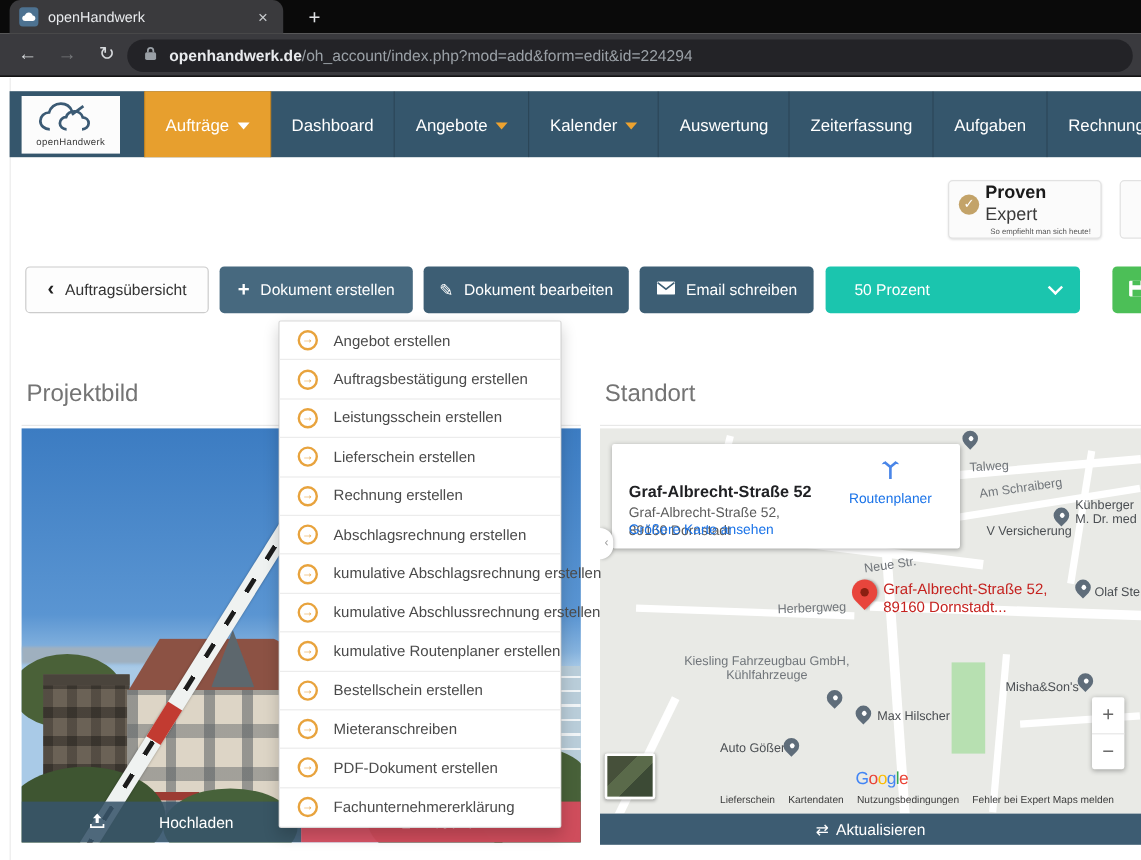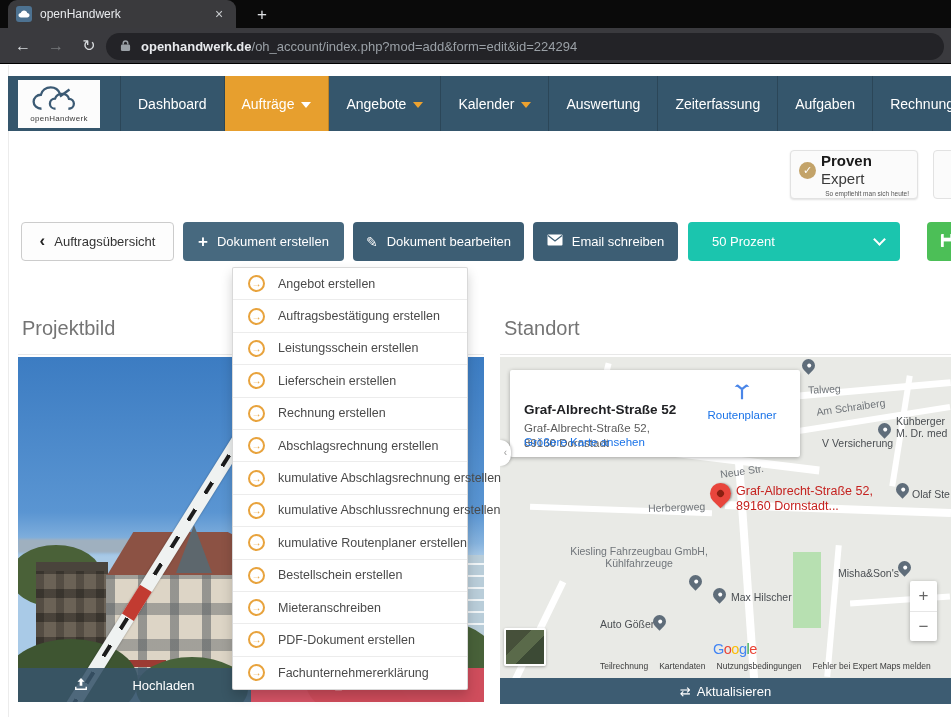--- a/index.html
+++ b/index.html
@@ -210,26 +210,26 @@
       <span>
         <svg width="58" height="28" viewBox="0 0 64 32">
           <path d="M12 26c-5 0-9-3.5-9-8s3.8-8 8.3-8C12.5 5 17 1.5 22.5 1.5c5 0 9 3 10.6 7.2" fill="none" stroke="#3b5a74" stroke-width="2.6"></path>
           <path d="M28 26c-3.6 0-6.4-2.6-6.4-5.8 0-3.1 2.6-5.7 5.9-5.7 1-3.2 4.2-5.5 8-5.5s7 2.4 7.9 5.7c3.2.2 5.6 2.6 5.6 5.6 0 3.2-2.8 5.7-6.3 5.7" fill="none" stroke="#3b5a74" stroke-width="2.6"></path>
           <path d="M33 12 44 4" stroke="#3b5a74" stroke-width="2.6"></path>
         </svg>
       </span>
       <span class="logo-text">openHandwerk</span>
     </div>
     <div class="nav-items">
-      <div class="nav-item">
-          <span>Dashboard</span>
-        </div>
       <div class="nav-item active">
           <span>Aufträge</span>
           <span class="caret"></span>
+        </div>
+      <div class="nav-item">
+          <span>Dashboard</span>
         </div>
       <div class="nav-item">
           <span>Angebote</span>
           <span class="caret"></span>
         </div>
       <div class="nav-item">
           <span>Kalender</span>
           <span class="caret"></span>
         </div>
       <div class="nav-item">
@@ -388,21 +388,21 @@
               </svg>
           </span>
           <div class="iw-dir-label">Routenplaner</div>
         </div>
       </div>
       <div class="collapse-tab">‹</div>
 
       <div class="sat-thumb"></div>
       <div class="gmap-logo"><span class="gl-b">G</span><span class="gl-r">o</span><span class="gl-y">o</span><span class="gl-b">g</span><span class="gl-g">l</span><span class="gl-r">e</span></div>
       <div class="attrib">
-        <span>Teilrechnung</span>
+        <span>Lieferschein</span>
         <span>Kartendaten</span>
         <span>Nutzungsbedingungen</span>
         <span>Fehler bei Expert Maps melden</span>
       </div>
       <div class="zoom-ctrl">
         <div class="zoom-btn">+</div>
         <div class="zoom-btn">−</div>
       </div>
     </div>
     <button class="refresh-bar">

